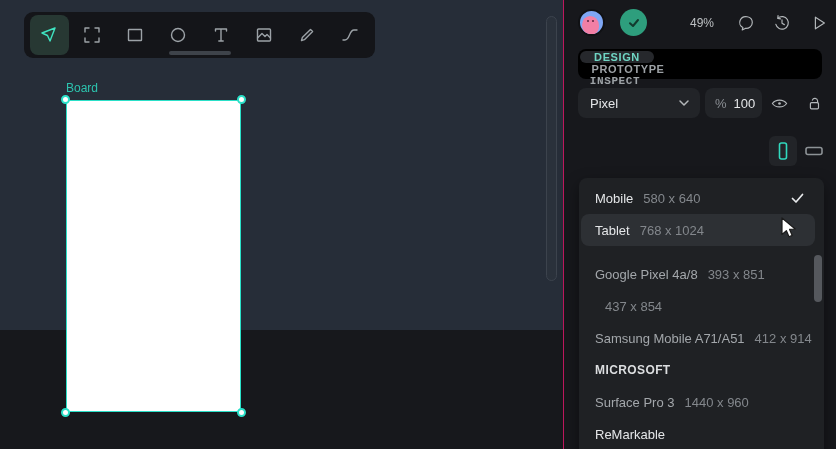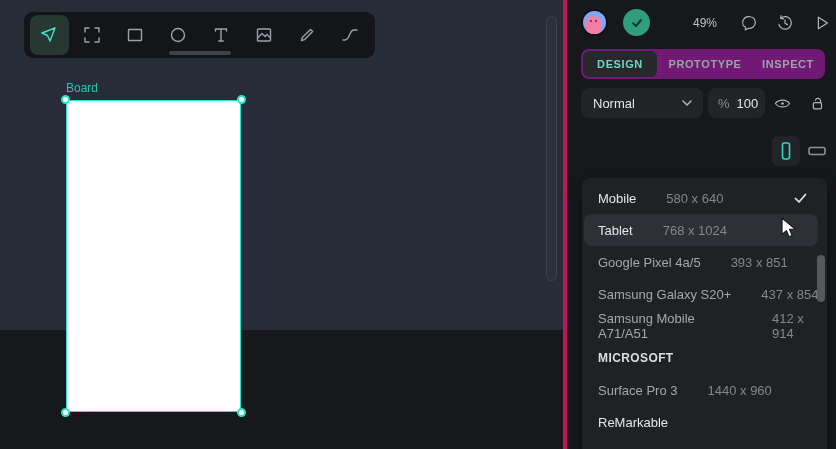--- a/index.html
+++ b/index.html
@@ -26,43 +26,43 @@
   .sel-handle { position:absolute; width:9px; height:9px; border-radius:50%;
     background:#ffffff; border:2px solid #2ae0c8; }
   .sel-handle.tl { left:-6px; top:-6px; } .sel-handle.tr { right:-6px; top:-6px; }
   .sel-handle.bl { left:-6px; bottom:-6px; } .sel-handle.br { right:-6px; bottom:-6px; }
 
   .canvas-scrollbar { position:absolute; left:546px; top:16px; width:11px; height:265px;
     border:1.5px solid #3c434d; border-radius:7px; background:rgba(255,255,255,0.02); cursor:pointer; }
 
   
   .panel { position:absolute; left:563px; top:0; width:273px; height:449px;
-    background:#17181c; border-left:4px solid #be185d; }
+    background:#17181c; border-left:1px solid #be185d; }
 
   .hdr-ic { position:absolute; background:transparent; border:none; cursor:pointer;
     display:flex; align-items:center; justify-content:center; width:24px; height:24px; }
   .hdr-ic svg { stroke:#b3b7ba; fill:none; stroke-width:1.3; stroke-linecap:round; stroke-linejoin:round; }
   .avatar { position:absolute; left:14px; top:9px; width:27px; height:27px; border-radius:50%;
     background:#7fa7f5; border:2px solid #101114; overflow:hidden; cursor:pointer; }
   .avatar .blob { position:absolute; left:2px; top:5px; width:17px; height:19px;
     background:#f27fa5; border-radius:48% 52% 46% 54%; }
   .avatar .eye1,.avatar .eye2 { position:absolute; top:9px; width:2px; height:2px;
     border-radius:50%; background:#5c2340; }
   .avatar .eye1 { left:7px; } .avatar .eye2 { left:12px; }
   .save-pill { position:absolute; left:56px; top:9px; width:27px; height:27px; border-radius:50%;
     background:#2e9e7d; display:flex; align-items:center; justify-content:center; cursor:pointer; }
   .save-pill svg { stroke:#123b2e; fill:none; stroke-width:2; stroke-linecap:round; stroke-linejoin:round; }
   .zoom-lvl { position:absolute; left:118px; top:16px; width:40px; text-align:center;
     font-size:12px; color:#bdc0c3; cursor:pointer; }
 
   .tabbar { position:absolute; left:14px; top:49px; width:244px; height:30px;
-    background:#701a75; border-radius:8px; display:flex; align-items:flex-end; padding:2px; }
+    background:#000000; border-radius:8px; display:flex; align-items:flex-start; padding:2px;flex-direction:column; }
   .tab { height:26px; border:none; background:transparent; border-radius:6px;
     font-size:11px; font-weight:700; letter-spacing:0.6px; color:#9da2a6; cursor:pointer; }
-  .tab.t0 { width:74px; } .tab.t1 { width:96px; } .tab.t2 { width:70px; }
+  .tab.t0 { width:74px; } .tab.t1 { width:96px; } .tab.t2 { width:70px;font-family:Liberation Mono, monospace; }
   .tab.active { background:#26282c; color:#6fd6c4; }
 
   .ctrl { position:absolute; height:30px; background:#222428; border-radius:8px;
     display:flex; align-items:center; font-size:13px; color:#e4e6e8; cursor:pointer; }
   .ctrl .lbl { padding-left:12px; flex:1; text-align:left; }
   .ctrl .chev { margin-right:10px; }
   .chev svg { stroke:#b3b7ba; fill:none; stroke-width:1.5; stroke-linecap:round; stroke-linejoin:round; display:block; }
   .blend-select { left:14px; top:88px; width:122px; }
   .opacity-field { left:141px; top:88px; width:57px; padding:0 10px; gap:7px; cursor:text; }
   .opacity-field .sym { color:#8a8e93; font-size:13px; }
@@ -74,25 +74,25 @@
   .small-btn.landscape { left:236px; }
   .small-btn svg { fill:none; stroke-width:1.6; }
   .small-btn.portrait svg { stroke:#31d9be; }
   .small-btn.landscape svg { stroke:#8d9296; }
 
   
   .dropdown { position:absolute; left:15px; top:178px; width:245px; height:300px;
     background:#1f2124; border-radius:8px; box-shadow:0 6px 16px rgba(0,0,0,0.45);
     padding-top:4px; }
   .dd-row { height:32px; display:flex; align-items:center; padding-left:16px;
-    font-size:13px; cursor:pointer;gap:20px; }
+    font-size:13px; cursor:pointer; }
   .dd-row .nm { color:#a3a7ab; }
   .dd-row.bright .nm { color:#e4e6e8; }
   .dd-row .dm { color:#83878c; margin-left:10px; }
-  .dd-row.hover { background:#2d3034; border-radius:8px; margin:0 9px 0 2px; padding-left:14px;text-align:right; }
+  .dd-row.hover { background:#2d3034; border-radius:8px; margin:0 9px 12px 2px; padding-left:14px;text-align:right; }
   .dd-row.section { font-size:12px; font-weight:700; letter-spacing:0.4px; color:#dcdee0; cursor:default; }
   .dd-check { margin-left:auto; margin-right:20px; }
   .dd-check svg { stroke:#e8eaec; fill:none; stroke-width:1.7; stroke-linecap:round; stroke-linejoin:round; display:block; }
   .dd-scroll { position:absolute; right:2px; top:77px; width:8px; height:47px;
     border-radius:4px; background:#55585d; cursor:pointer; }
 
   .mouse-cursor { position:absolute; left:778px; top:216px; width:20px; height:24px; pointer-events:none; }
 </style>
 </head>
 <body>
@@ -189,21 +189,21 @@
       </svg>
     </button>
 
     <div class="tabbar">
       <button class="tab t0 active">DESIGN</button>
       <button class="tab t1">PROTOTYPE</button>
       <button class="tab t2">INSPECT</button>
     </div>
 
     <div class="ctrl blend-select">
-      <span class="lbl">Normal</span>
+      <span class="lbl">Pixel</span>
       <span class="chev">
         <svg width="12" height="8" viewBox="0 0 12 8">
             <path d="M2 2 L6 6 L10 2"></path>
           </svg>
       </span>
     </div>
     <div class="ctrl opacity-field">
       <span class="sym">%</span>
       <span>100</span>
     </div>
@@ -239,25 +239,24 @@
           <svg width="13" height="11" viewBox="0 0 13 11">
               <path d="M1.5 5.5 L5 9 L11.5 1.5"></path>
             </svg>
         </span>
       </div>
       <div class="dd-row bright hover">
         <span class="nm">Tablet</span>
         <span class="dm">768 x 1024</span>
       </div>
       <div class="dd-row">
-        <span class="nm">Google Pixel 4a/5</span>
+        <span class="nm">Google Pixel 4a/8</span>
         <span class="dm">393 x 851</span>
       </div>
       <div class="dd-row">
-        <span class="nm">Samsung Galaxy S20+</span>
         <span class="dm">437 x 854</span>
       </div>
       <div class="dd-row">
         <span class="nm">Samsung Mobile A71/A51</span>
         <span class="dm">412 x 914</span>
       </div>
       <div class="dd-row section">
         <span>MICROSOFT</span>
       </div>
       <div class="dd-row">

